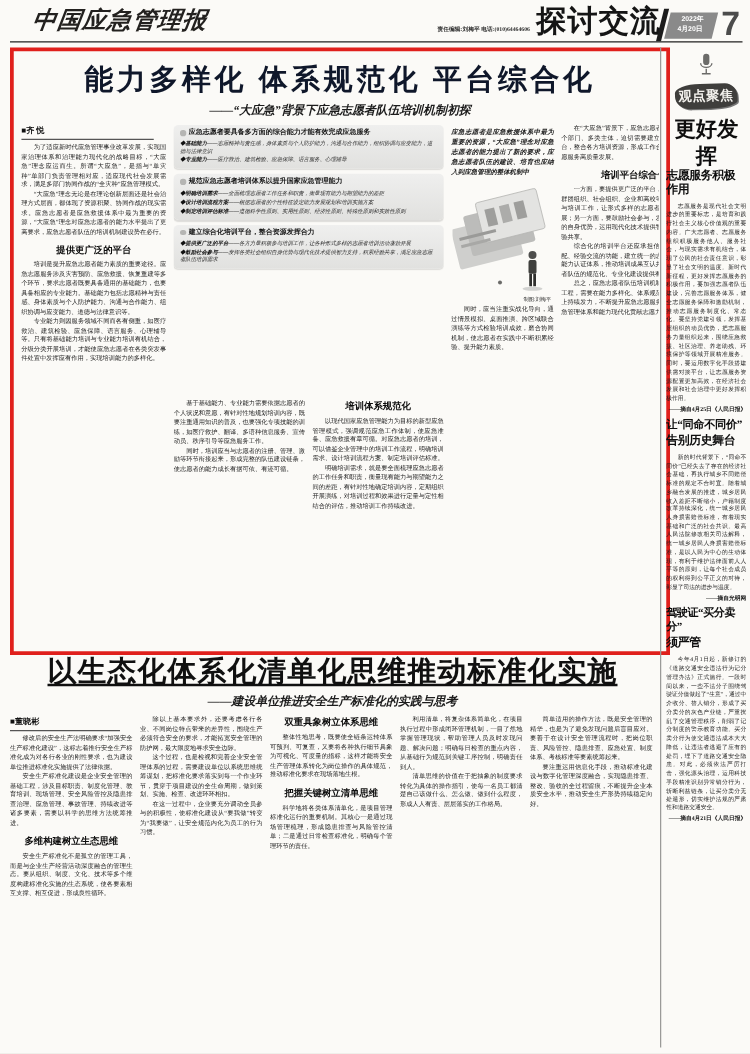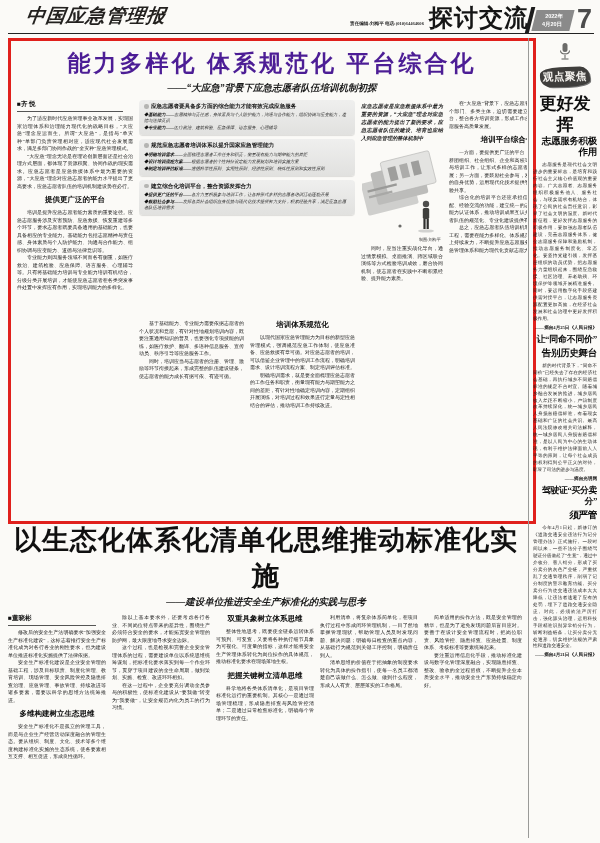--- a/index.html
+++ b/index.html
@@ -12,21 +12,21 @@
   .hdr-right{display:flex;align-items:flex-end;gap:5px;margin-bottom:2px;}
   .editor-line{font-size:4.6px;font-weight:bold;color:#2b2b2b;margin-bottom:5px;white-space:nowrap;}
   .section-name{font-family:"Liberation Sans",sans-serif;font-size:24px;font-weight:900;color:#151515;letter-spacing:1px;line-height:1;margin-bottom:1px;}
   .date-box{position:relative;background:#8a8a8a;transform:skewX(-14deg);width:32px;padding:2px 3px;text-align:center;margin-bottom:1px;}
   .date-box::before{content:"";position:absolute;left:-6px;top:-3px;width:4px;height:26px;background:#1c1c1c;}
   .date-box span{display:block;transform:skewX(14deg);color:#fff;font-size:5.5px;font-weight:bold;font-family:"Liberation Sans",sans-serif;line-height:1.5;}
   .page-num{font-family:"Liberation Sans",sans-serif;font-size:27px;font-weight:bold;color:#4c4c4c;line-height:.85;margin:0 2px 0 0;}
 
   
   .redbox{position:absolute;left:8px;top:38px;width:510px;height:470px;border:3px solid #e0201c;background:#fbfaf7;padding:5px 6px;box-sizing:content-box;overflow:hidden;}
-  .a1-head{font-family:"Liberation Sans",sans-serif;font-size:23px;font-weight:900;color:#4c1d95;text-align:center;letter-spacing:3px;margin:2px 0 3px;}
+  .a1-head{font-family:"Liberation Sans",sans-serif;font-size:23px;font-weight:900;color:#0f172a;text-align:center;letter-spacing:3px;margin:2px 0 3px;}
   .a-sub{font-size:9.5px;font-style:italic;font-weight:bold;color:#1c1c1c;text-align:center;margin-bottom:5px;}
   .a1-body{display:flex;gap:6px;height:404px;overflow:hidden;}
   .author{font-size:6.5px;font-weight:bold;color:#111;margin-bottom:2px;}
   .author-rule{border-top:.5px solid #555;margin:0 10px 3px 0;}
   .bt{font-size:5px;line-height:1.5;text-align:justify;color:#1b1b1b;}
   .bt p{margin:0;text-indent:2em;}
   .xh{font-family:"Liberation Sans",sans-serif;font-size:7.5px;font-weight:bold;color:#0d0d0d;text-align:center;margin:5px 0 4px;}
   .colA{width:116px;flex:none;}
   .colB{width:216px;flex:none;display:flex;flex-direction:column;gap:12px;}
   .colC{width:82px;flex:none;}
@@ -42,30 +42,30 @@
   .subcols{display:flex;gap:6px;margin-top:4px;flex:1;overflow:hidden;}
   .subcol{width:105px;flex:none;}
 
   
   .quote{font-size:5.2px;font-style:italic;font-weight:bold;line-height:1.55;text-align:justify;color:#222;margin:2px 0 2px;}
   .illus{display:block;margin:0 auto;}
   .caption{font-size:4.2px;color:#333;text-align:right;margin:1px 2px 3px 0;}
 
   
   .art2{position:absolute;left:8px;top:520px;width:516px;height:318px;overflow:hidden;}
-  .a2-head{font-family:"Liberation Sans",sans-serif;font-size:27px;font-weight:900;color:#101010;text-align:center;letter-spacing:1px;margin:2px 0 2px;}
+  .a2-head{font-family:"Liberation Sans",sans-serif;font-size:23px;font-weight:900;color:#101010;text-align:center;letter-spacing:1px;margin:2px 0 2px;text-decoration:underline;}
   .a2-body{display:flex;gap:6px;height:258px;overflow:hidden;margin-top:4px;}
   .a2-col{width:98px;flex:none;}
 
   
   .sidebar{position:absolute;left:528px;top:38px;width:64px;height:800px;border-left:.8px solid #9a9a98;padding-left:4px;overflow:hidden;}
   .badge-wrap{text-align:center;margin:4px 0 6px;}
   .badge{display:inline-block;background:#3f3e3c;color:#f4f2ee;font-weight:bold;font-size:10.5px;letter-spacing:.5px;padding:3px 3px;border-radius:40% 20% 45% 25% / 35% 55% 30% 50%;transform:rotate(-1.5deg);box-shadow:1px 1px 0 #777;}
   .sb-title1{font-size:17px;font-weight:bold;text-align:center;color:#0e0e0e;line-height:1.25;margin-top:5px;}
-  .sb-title2{font-size:9.5px;font-weight:bold;text-align:right;color:#0e0e0e;line-height:1.25;margin-bottom:3px;letter-spacing:-.3px;}
+  .sb-title2{font-size:9.5px;font-weight:bold;text-align:left;color:#0e0e0e;line-height:1.25;margin-bottom:3px;letter-spacing:-.3px;}
   .sb-body{font-size:4.6px;line-height:1.52;text-align:justify;color:#1b1b1b;text-indent:2em;}
   .sb-src{font-size:4.6px;font-weight:bold;text-align:right;color:#111;margin:2px 0 4px;}
 </style>
 </head>
 <body>
 
 <div class="page">
 
   <div class="hdr">
     <div class="masthead">中国应急管理报</div>

